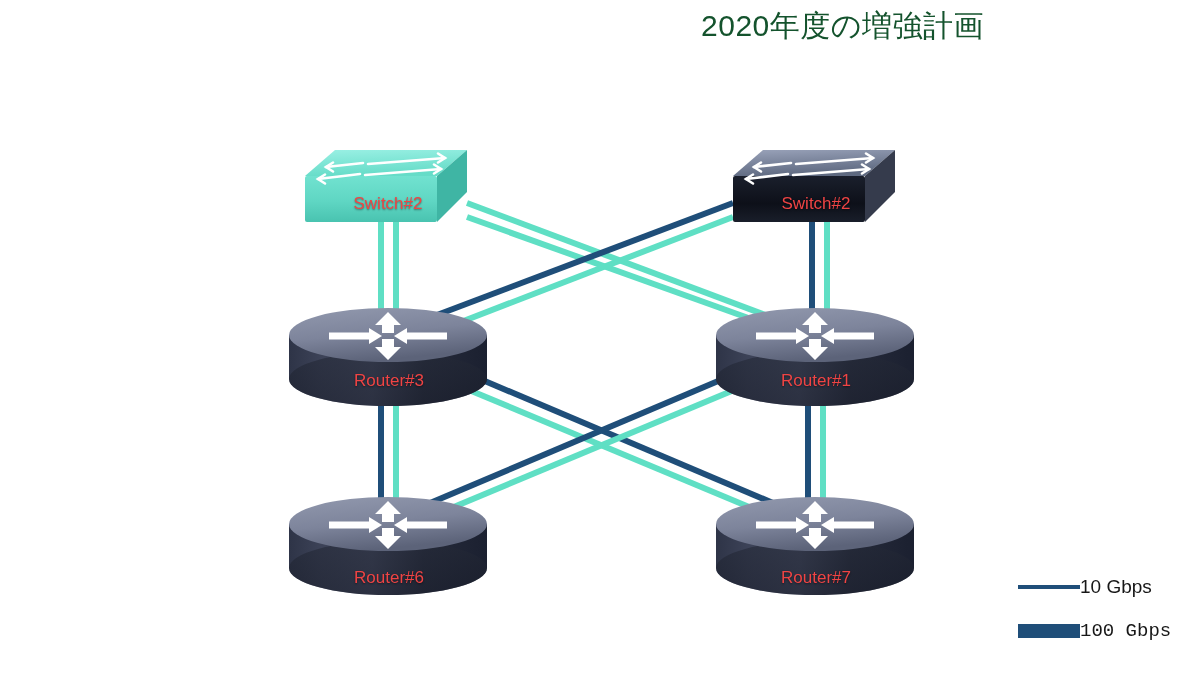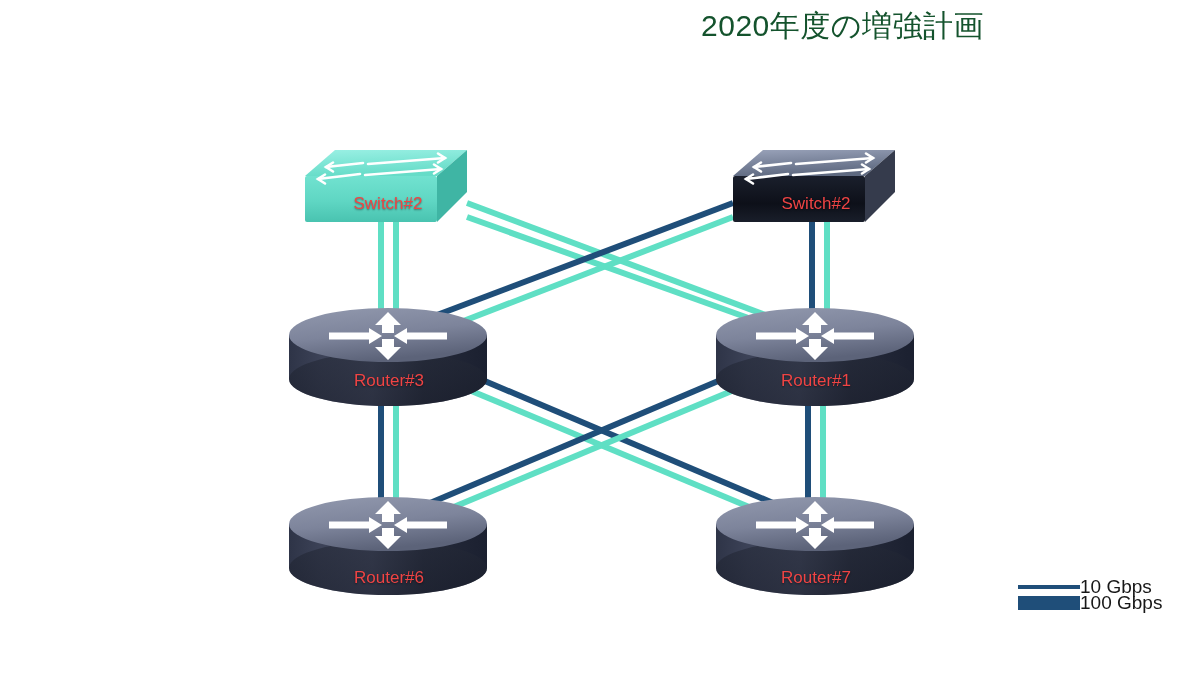--- a/index.html
+++ b/index.html
@@ -51,21 +51,21 @@
     align-items: center;
   }
   .legend-swatch { flex: none; }
   .legend-text {
     margin-left: 0;
     font-size: 19px;
     color: #171717;
     white-space: nowrap;
   }
   #legend-row-0 { left: 1018px; top: 576px; }
-  #legend-row-1 { left: 1018px; top: 592px; }
+  #legend-row-1 { left: 1018px; top: 620px; font-family: Liberation Mono, monospace; }
 </style>
 </head>
 <body>
 
 <div id="diagram-title">2020年度の増強計画</div>
 
 <svg id="canvas" viewBox="0 0 1200 675">
   <defs>
     <linearGradient id="grad-sw-teal-top" x1="0" y1="0" x2="0.25" y2="1">
       <stop offset="0%" stop-color="#9AF0E4"></stop>

